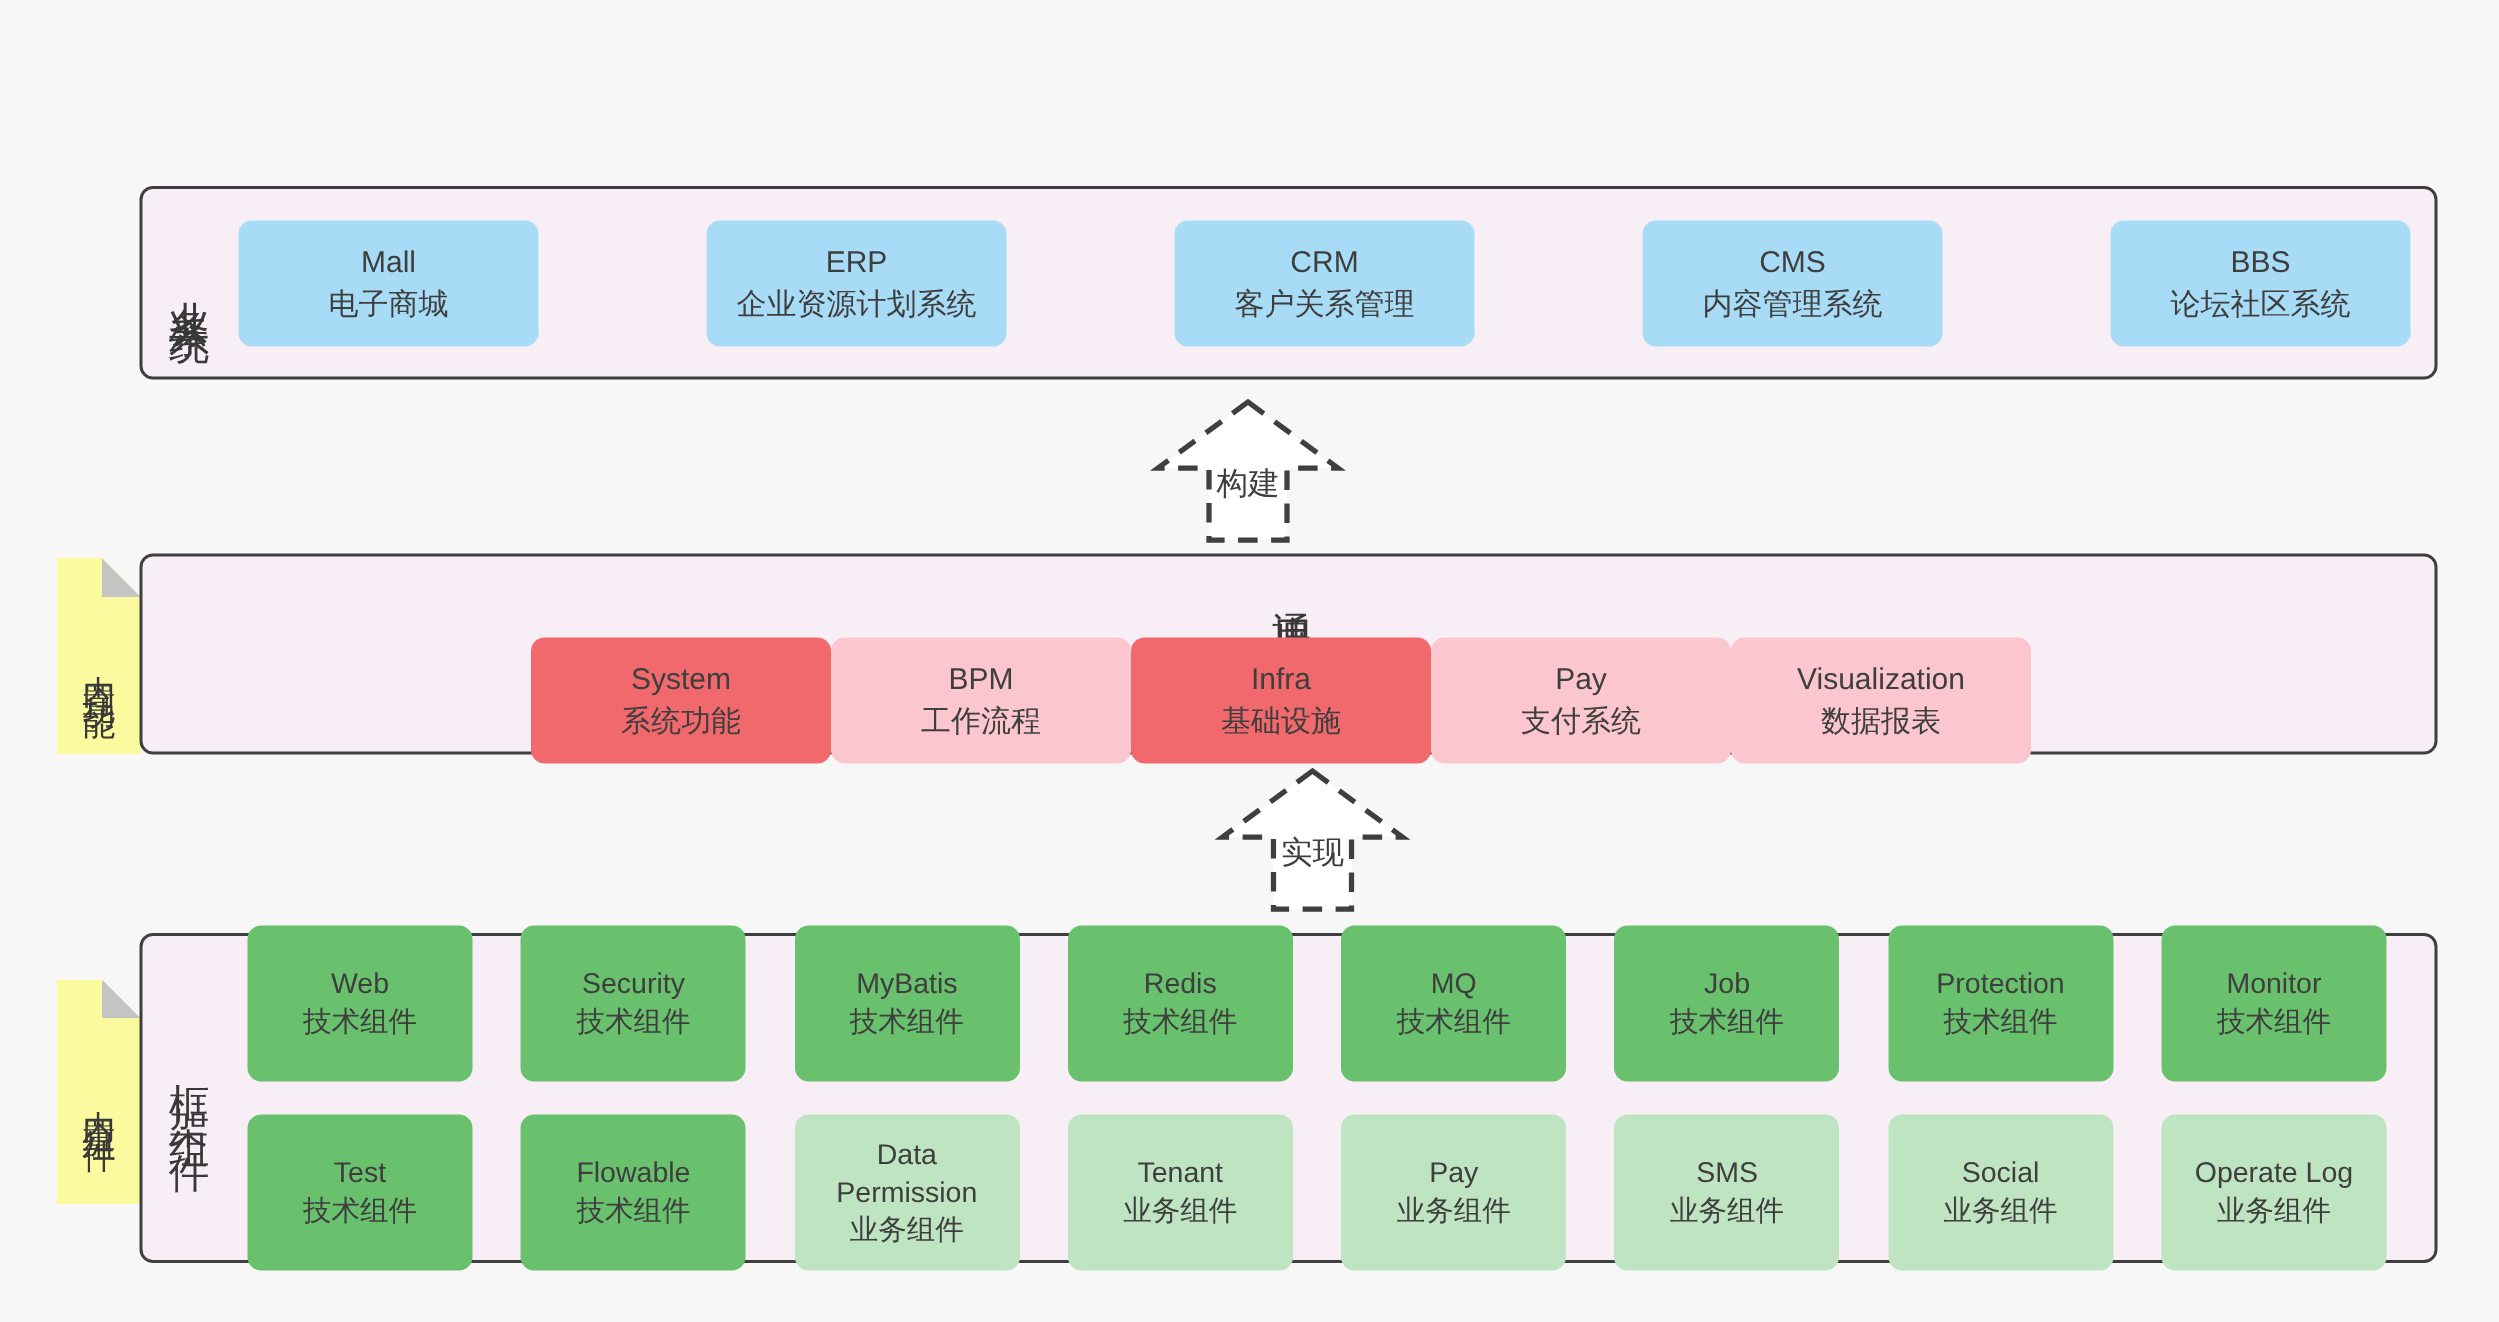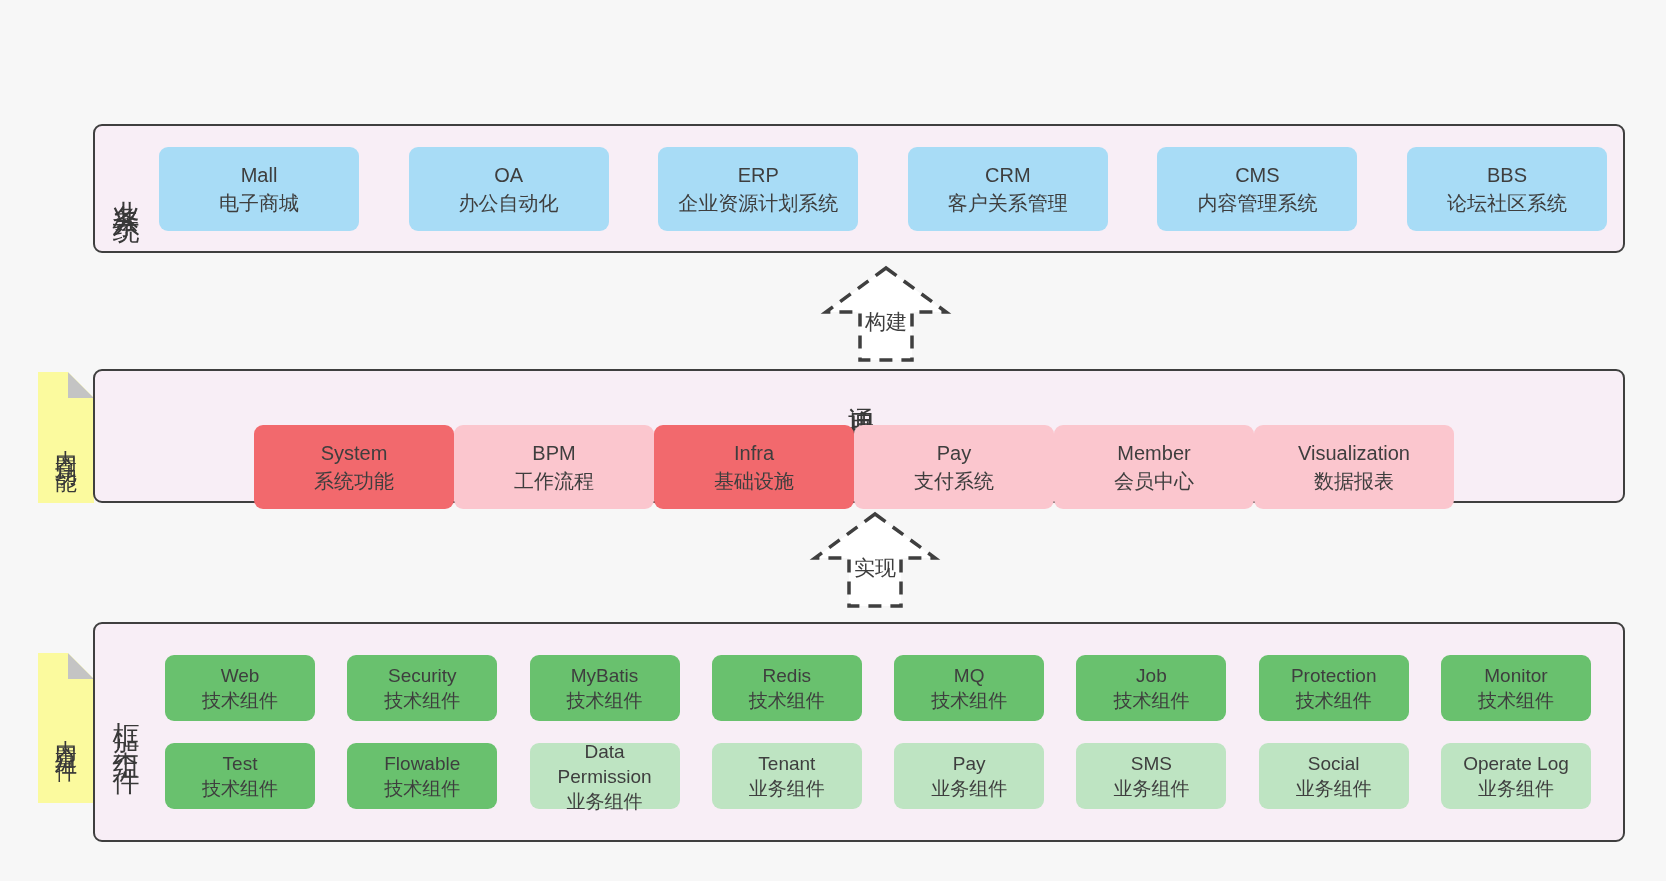--- a/index.html
+++ b/index.html
@@ -43,21 +43,21 @@
     margin:0 16px 0 6px;
   }
   .box{
     border-radius:9px;
     display:flex;flex-direction:column;justify-content:center;align-items:center;
     text-align:center;
     font-size:20px;line-height:28px;
     box-sizing:border-box;padding:2px 6px;
   }
   .wide .box{width:200px;height:84px;}
-  .rows .boxes .box{width:150px;height:66px;font-size:19px;line-height:25px;}
+  .rows .boxes .box{width:150px;height:104px;font-size:19px;line-height:25px;}
   .box.blue{background:var(--blue,#a8dcf6);}
   .box.red{background:var(--red,#f2696d);}
   .box.pink{background:var(--pink,#fbc6ce);}
   .box.green{background:var(--green,#69c16e);}
   .box.green_light{background:var(--green_light,#bee4c2);}
 
   .sticky{
     position:absolute;left:38px;width:56px;
     background:var(--sticky_bg,#fbfa9e);
     clip-path:polygon(0 0, calc(100% - 26px) 0, 100% 26px, 100% 100%, 0 100%);
@@ -70,21 +70,21 @@
     background:var(--fold,#c4c4c4);
     clip-path:polygon(0 0,100% 100%,0 100%);
   }
   .sticky-label{
     writing-mode:vertical-rl;text-orientation:upright;
     font-size:22px;letter-spacing:7px;color:#383838;
     padding-top:16px;
   }
 
   .arrow{position:absolute;width:132px;height:100px;}
-  #arrow-build{left:820px;top:264px;}
+  #arrow-build{left:766px;top:264px;}
   #arrow-implement{left:809px;top:510px;}
   .arrow svg{display:block;width:132px;height:100px;}
   .arrow polygon{
     fill:#ffffff;
     stroke:var(--border,#3f3f3f);
     stroke-width:3.5;
     stroke-dasharray:13 9;
   }
   .arrow-label{
     position:absolute;left:50%;top:44px;transform:translateX(-50%);
@@ -96,24 +96,20 @@
 <body>
 
 <div class="tier wide" id="tier-business">
   <div class="tier-label">业务系统</div>
   <div class="boxes">
       <div class="box blue">
         <div>Mall</div>
         <div>电子商城</div>
       </div>
       <div class="box blue">
-        <div>OA</div>
-        <div>办公自动化</div>
-      </div>
-      <div class="box blue">
         <div>ERP</div>
         <div>企业资源计划系统</div>
       </div>
       <div class="box blue">
         <div>CRM</div>
         <div>客户关系管理</div>
       </div>
       <div class="box blue">
         <div>CMS</div>
         <div>内容管理系统</div>
@@ -149,24 +145,20 @@
       </div>
       <div class="box red">
         <div>Infra</div>
         <div>基础设施</div>
       </div>
       <div class="box pink">
         <div>Pay</div>
         <div>支付系统</div>
       </div>
       <div class="box pink">
-        <div>Member</div>
-        <div>会员中心</div>
-      </div>
-      <div class="box pink">
         <div>Visualization</div>
         <div>数据报表</div>
       </div>
     </div>
 </div>
 
 <div class="arrow" id="arrow-implement">
   <svg viewBox="0 0 132 100">
     <polygon points="66,4 126,48 92,48 92,96 40,96 40,48 6,48"></polygon>
   </svg>

